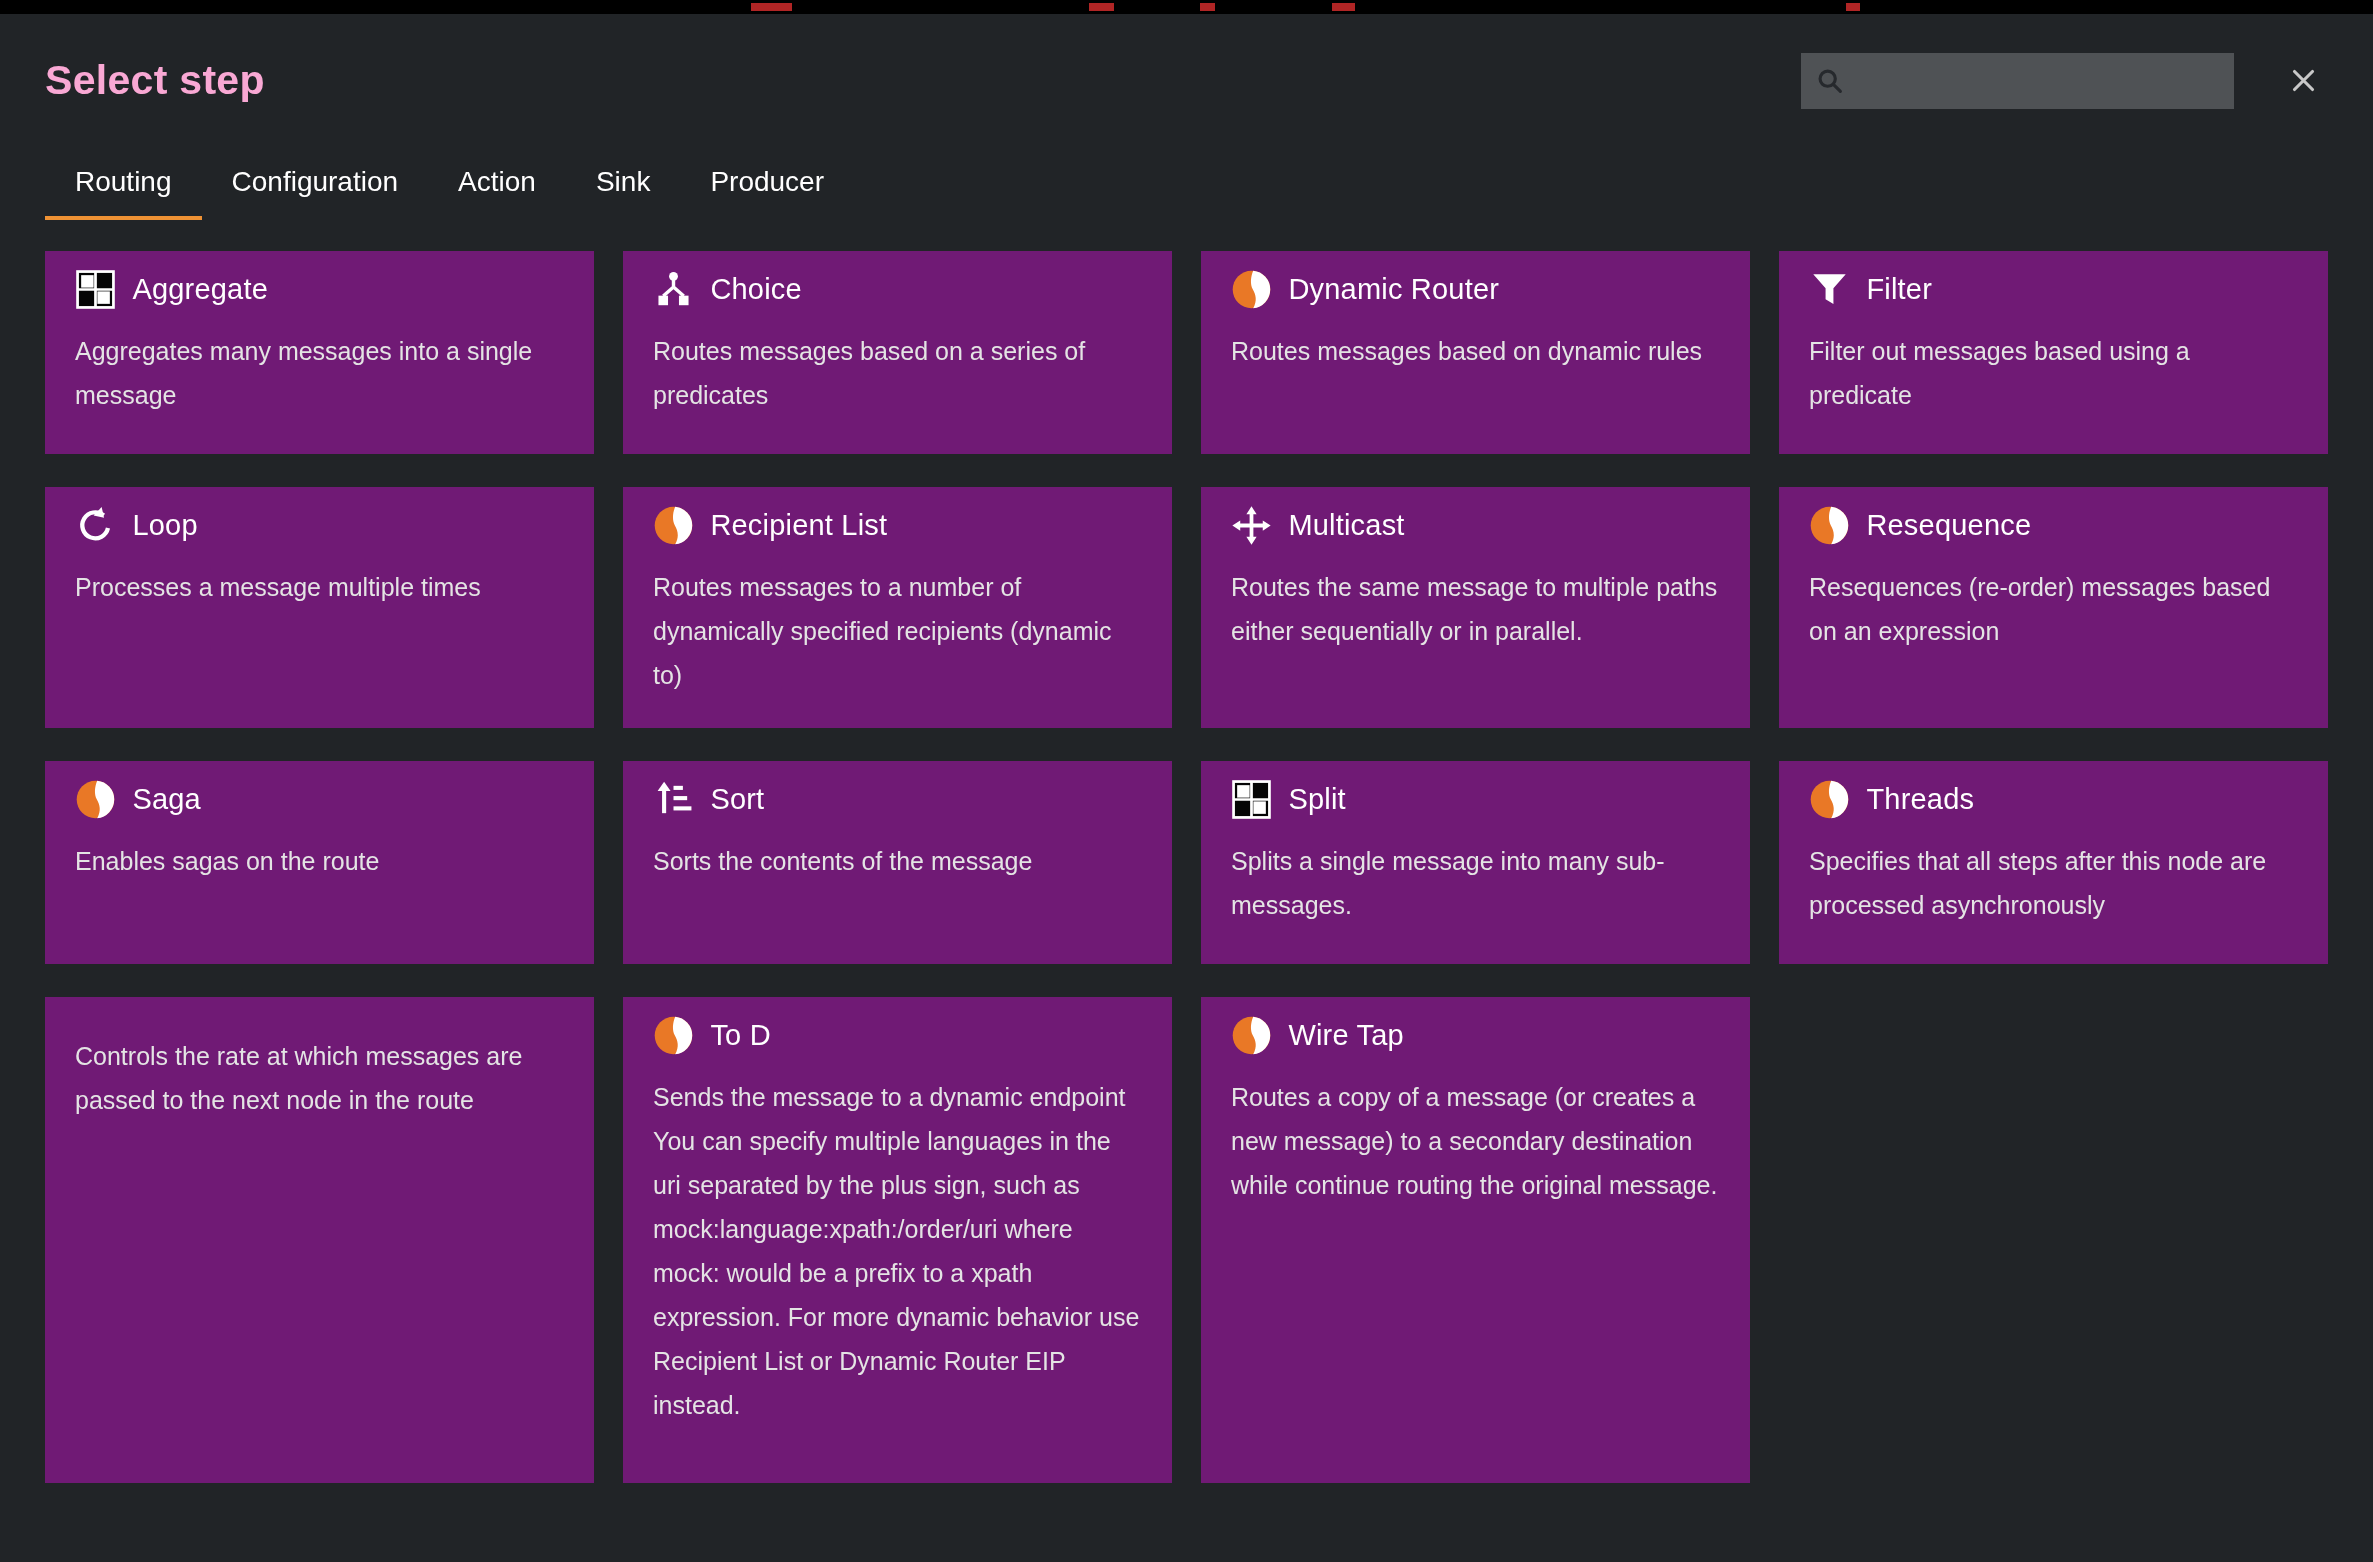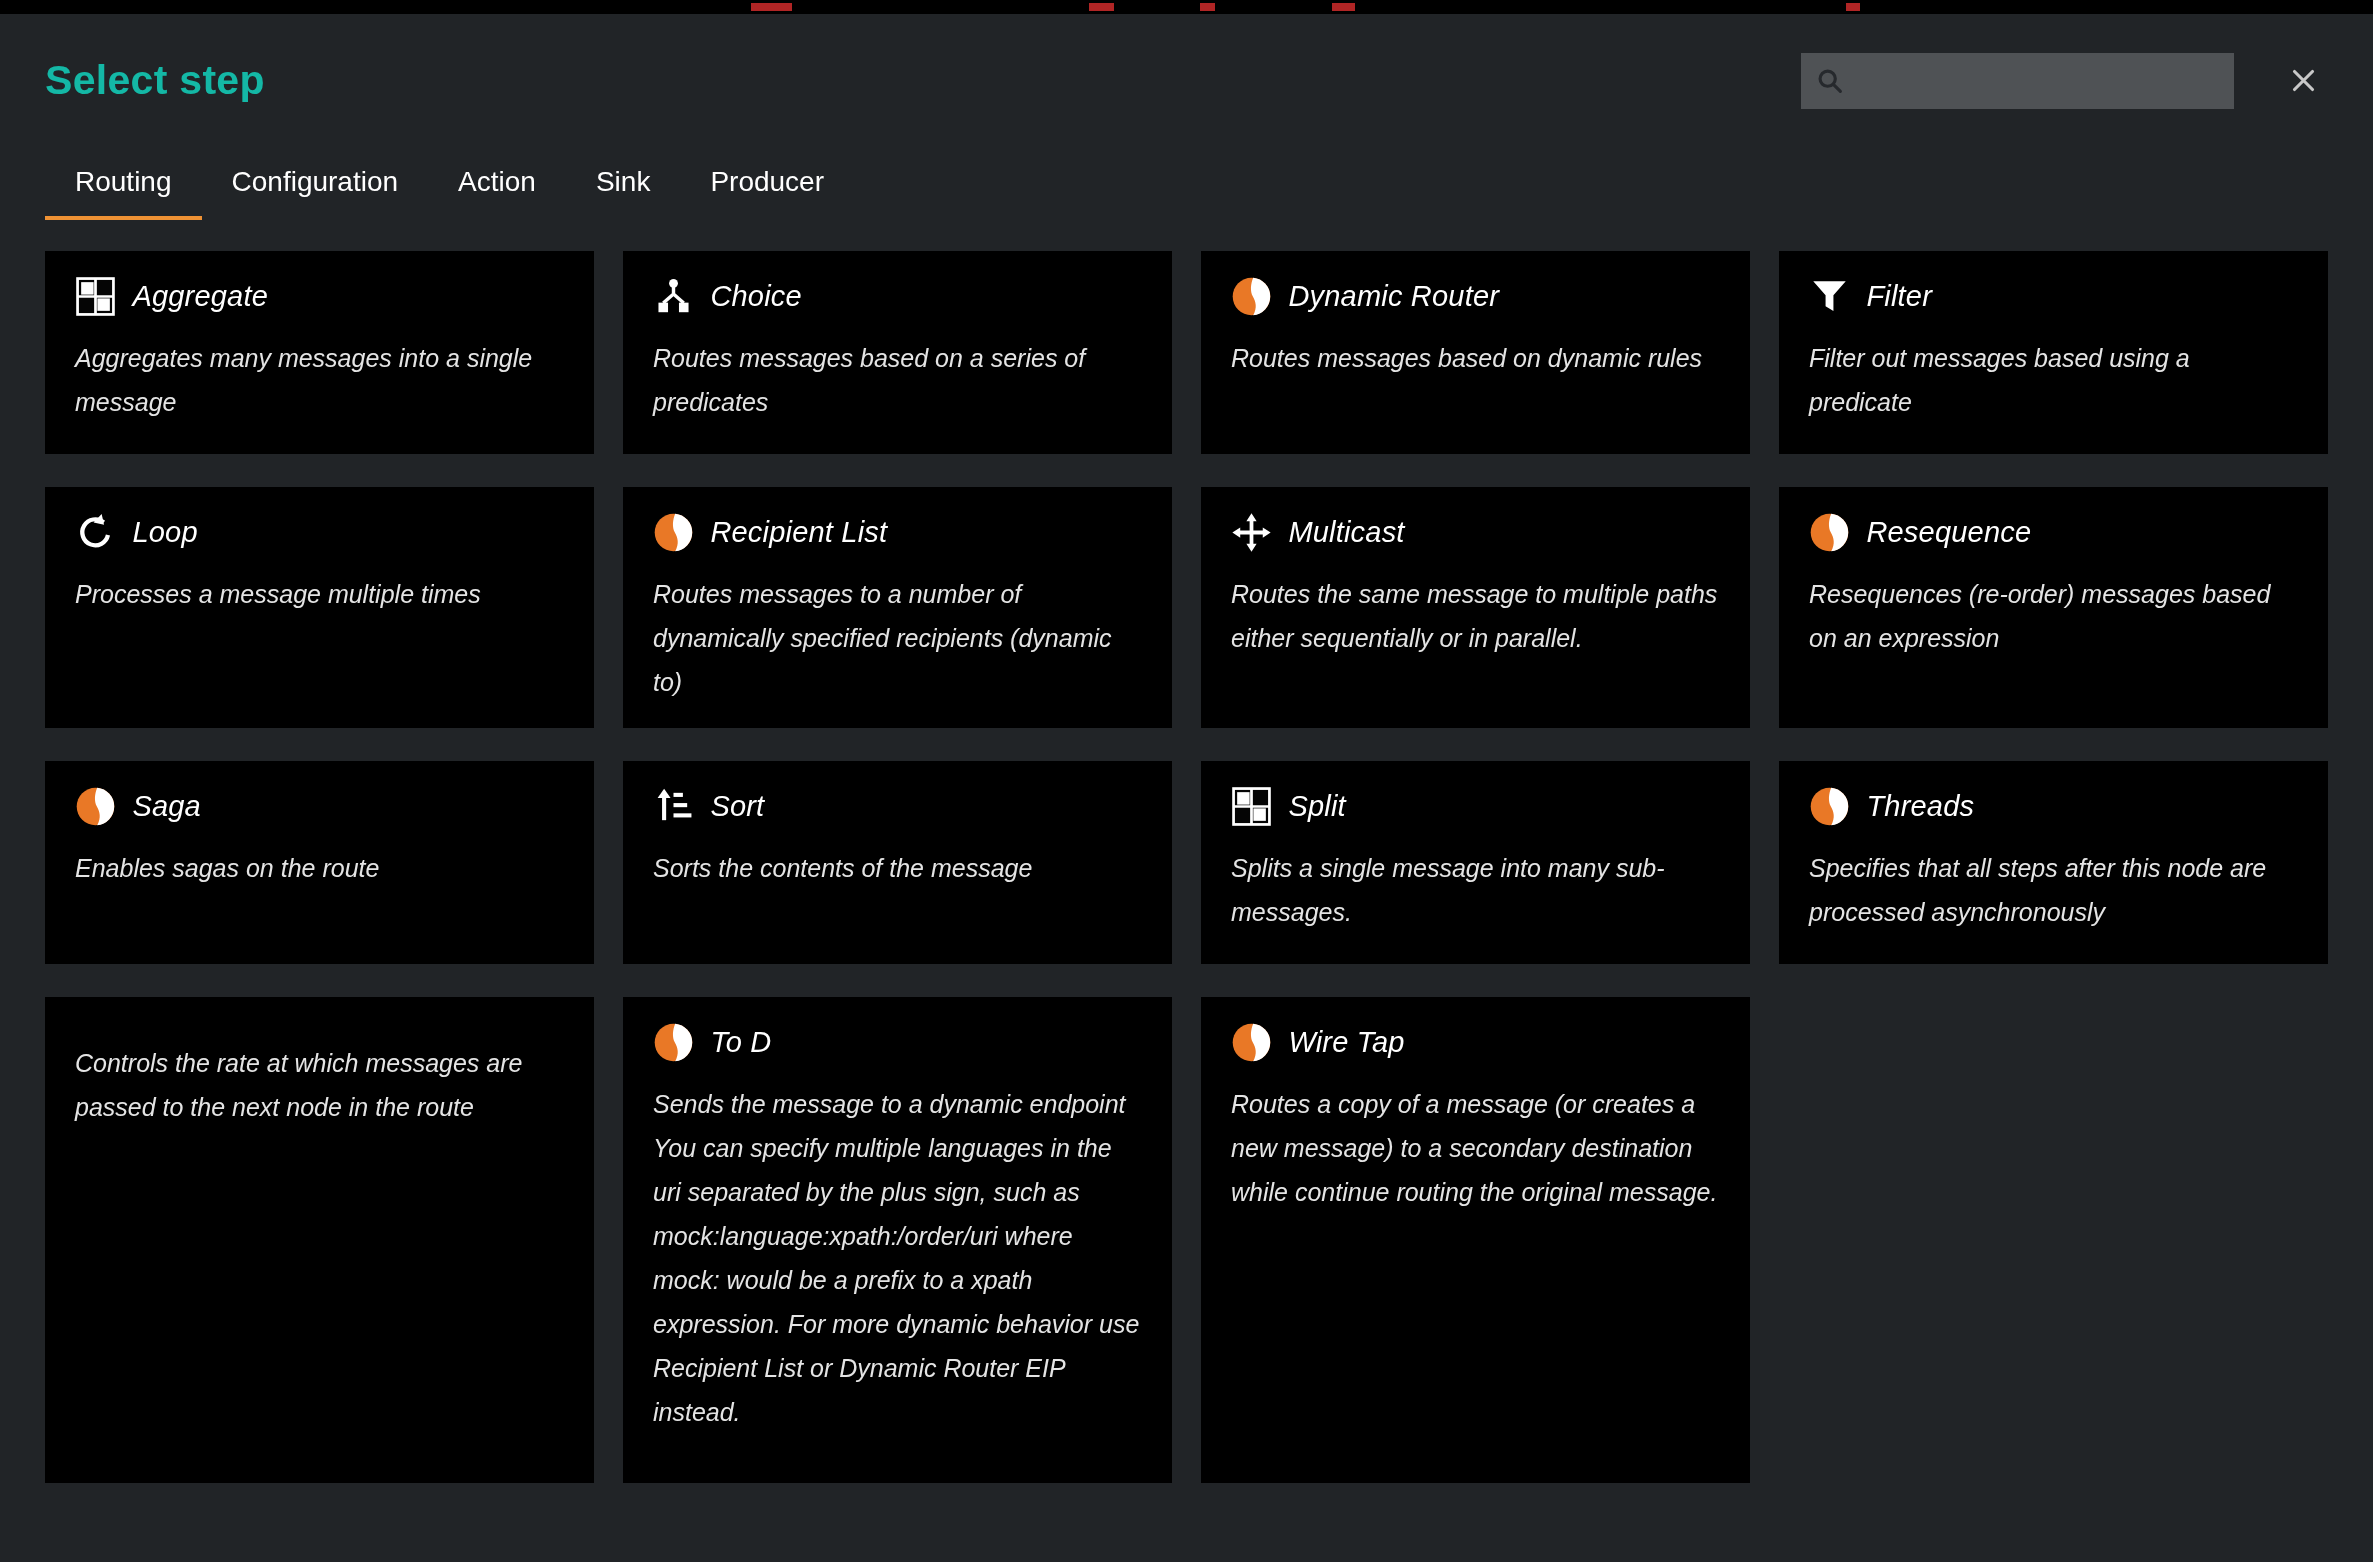--- a/index.html
+++ b/index.html
@@ -13,21 +13,21 @@
   .top-strip .mark{ position:absolute; top:2.9px; height:7.7px; background:#b02525; }
   .top-strip .m1{ left:751px;  width:41px; }
   .top-strip .m2{ left:1089px; width:25px; }
   .top-strip .m3{ left:1200px; width:15.4px; }
   .top-strip .m4{ left:1332px; width:23px; }
   .top-strip .m5{ left:1846px; width:13.5px; }
 
   .modal{ padding:0 45px; }
 
   .modal-header{ margin-top:39px; display:flex; align-items:center; }
-  .title{ margin:0; font-size:41px; font-weight:600; color:#14b8a6; letter-spacing:0.3px; }
+  .title{ margin:0; font-size:41px; font-weight:600; color:#f9a8d4; letter-spacing:0.3px; }
 
   .search{
     margin-left:auto; width:433px; height:56px; background:#4f5255;
     display:flex; align-items:center; padding:0 13.5px; box-sizing:border-box;
   }
   .search-icon{ width:29px; height:29px; display:inline-flex; flex:0 0 auto; }
   .search-icon svg{ width:100%; height:100%; }
   .search-input{
     flex:1; min-width:0; margin-left:9.7px; background:transparent; border:none; outline:none;
     color:#f0f0f0; font-size:25px; font-family:inherit;
@@ -49,21 +49,21 @@
   .tab.active{ border-bottom-color:var(--accent); }
 
   .grid{
     margin-top:31px;
     display:grid;
     grid-template-columns:repeat(4,1fr);
     grid-template-rows:203px 241px 203px 486px;
     column-gap:29px; row-gap:33px;
   }
   .card{
-    background:#000000; padding:25px 30px; box-sizing:border-box; cursor:pointer;font-style:italic;
+    background:#701a75; padding:18px 30px; box-sizing:border-box; cursor:pointer;
   }
   .card-head{ display:flex; align-items:center; gap:16.4px; }
   .card-icon{ width:41px; height:41px; display:inline-flex; flex:0 0 auto; }
   .card-icon svg{ width:100%; height:100%; }
   .card-title{ font-size:29px; font-weight:400; color:#ffffff; letter-spacing:0.2px; }
   .card-desc{
     margin:19.3px 0 0; font-size:25px; line-height:44px; color:#e4e4e4; font-weight:400;
   }
 </style>
 </head>

